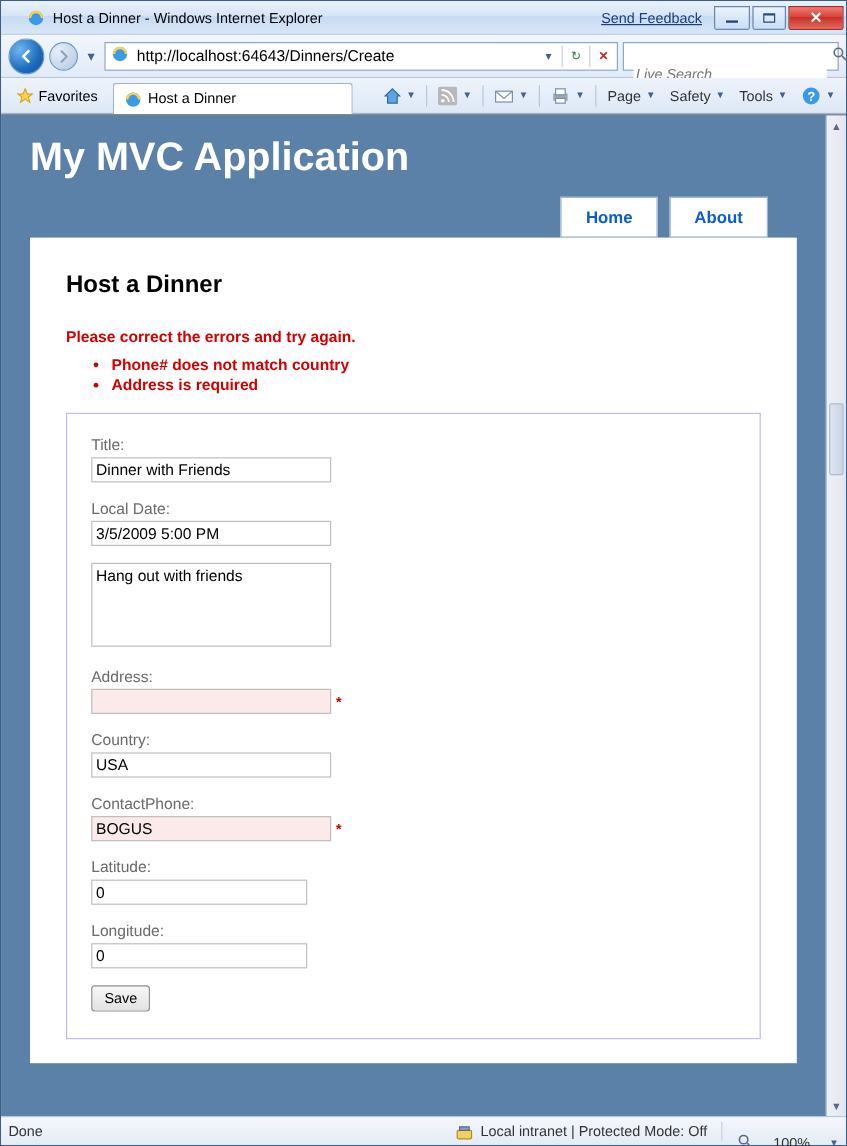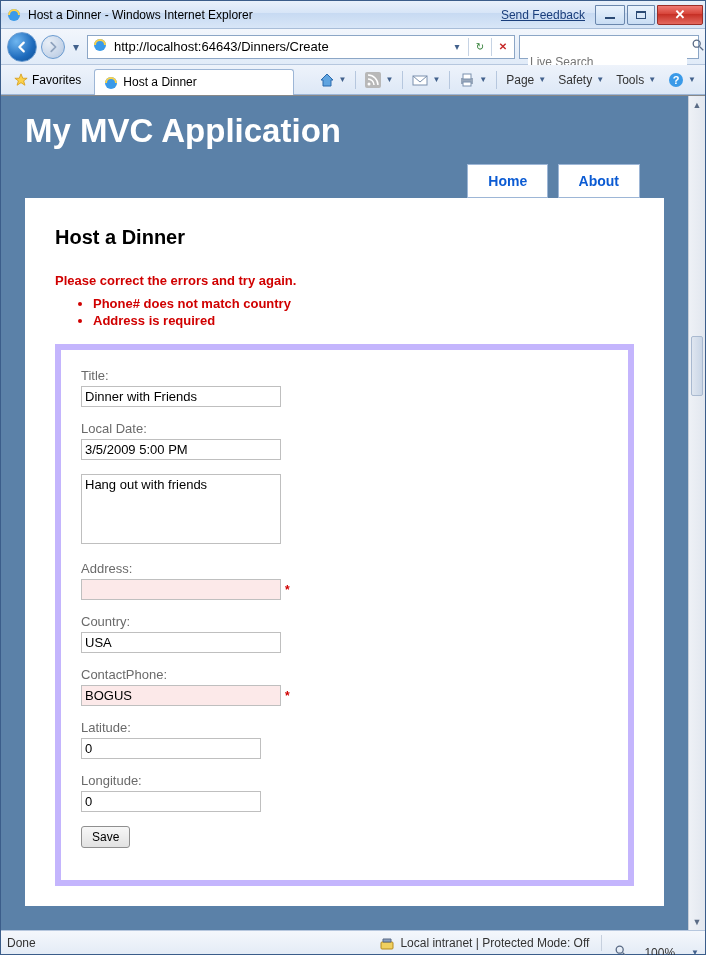--- a/index.html
+++ b/index.html
@@ -17,21 +17,21 @@
     border: 1px solid #3b5d8a;
     display: flex;
     flex-direction: column;
     background: #fff;
   }
   .titlebar {
     height: 28px;
     background: linear-gradient(to bottom, #e9f1fb 0%, #d7e5f7 45%, #c7daf2 46%, #d8e6f7 100%);
     display: flex;
     align-items: center;
-    padding: 0 0 0 5px;
+    padding: 0 0 0 21px;
     border-bottom: 1px solid #a8bdd8;
   }
   .titlebar .ie-icon { width:16px; height:16px; margin-right:6px; }
   .ie-icon svg { width:16px; height:16px; }
   .titlebar .title-text { flex: 0 0 auto; }
   .titlebar .feedback { margin-left: auto; margin-right: 8px; color:#1a3e7b; text-decoration: underline; cursor:pointer; }
   .win-btns { display:flex; height:20px; margin-right:2px;}
   .win-btn { width:30px; height:20px; border:1px solid #6a87ad; border-radius:0 0 2px 2px; margin-left:2px; background:linear-gradient(to bottom,#eaf3fd,#c9ddf4); display:flex; align-items:center; justify-content:center; color:#2b4a74; font-weight:bold; font-size:11px;}
   .win-btn.max { width:28px; }
   .win-btn.close { width:46px; background:linear-gradient(to bottom,#f07a74,#d64338 45%,#c62f25 46%,#e4695f); border-color:#9b2e27; color:#fff;}
@@ -64,21 +64,21 @@
     display:flex; align-items:center; padding:0 2px;
   }
   .addr-wrap .ie-icon { margin:0 4px 0 2px;}
   .addr-input { flex:1; border:none; outline:none; font-size:13px; height:20px;}
   .addr-btn { width:18px; text-align:center; color:#42618c; cursor:pointer; font-size:10px;}
   .addr-sep { width:1px; height:18px; background:#c6d3e4; margin:0 2px;}
   .search-wrap {
     width:180px; height:24px; background:#fff; border:1px solid #8ca6c6;
     display:flex; align-items:center; padding:0 4px; gap:4px;
   }
-  .search-wrap input { flex:1; border:none; outline:none; font-size:12px; color:#888;margin-top:30px;}
+  .search-wrap input { flex:1; border:none; outline:none; font-size:12px; font-style:italic; color:#888;margin-top:30px;}
   .bing-icon { width:16px; height:16px; background:linear-gradient(45deg,#0a66d8,#4aa0f0);}
   .mag-icon svg { width:14px; height:14px; }
 
   
   .tabbar {
     height: 30px;
     background: linear-gradient(to bottom,#eef3fb,#dde8f6);
     border-bottom:1px solid #9db6d6;
     display:flex; align-items:center;
     padding:0 4px;
@@ -145,21 +145,21 @@
   }
   .content {
     background:#fff; margin:0 24px; padding:28px 30px 20px 30px;
     min-height:640px;
   }
   .content h2 { font-family:Arial,sans-serif; font-size:20px; margin:0 0 24px 0;}
   .val-summary { color:#d00000; font-family:Arial,sans-serif; font-weight:bold; font-size:13px; margin-bottom:8px;}
   .val-list { color:#d00000; font-family:Arial,sans-serif; font-weight:bold; font-size:13px; margin:0 0 16px 20px; padding-left:18px;}
   .val-list li { margin:2px 0;}
   fieldset {
-    border:6px solid #c4b5fd; padding:18px 20px 32px 20px; margin:0;
+    border:1px solid #c4b5fd; padding:18px 20px 22px 20px; margin:0;
   }
   .form-row { margin-bottom:14px; }
   .form-row label { display:block; color:#6a6a6a; font-size:13px; margin-bottom:3px; font-family:Arial,sans-serif;}
   .form-row input[type=text], .form-row textarea {
     width:200px; border:1px solid #bfbfbf; font-size:13px; padding:2px 3px; font-family:Arial,sans-serif;
   }
   .form-row textarea { width:200px; height:70px; resize:none;}
   .form-row.small input { width:180px;}
   .input-error { background:#fce9e9; border-color:#e4b6b6;}
   .asterisk { color:#d00000; margin-left:4px; font-weight:bold;}

